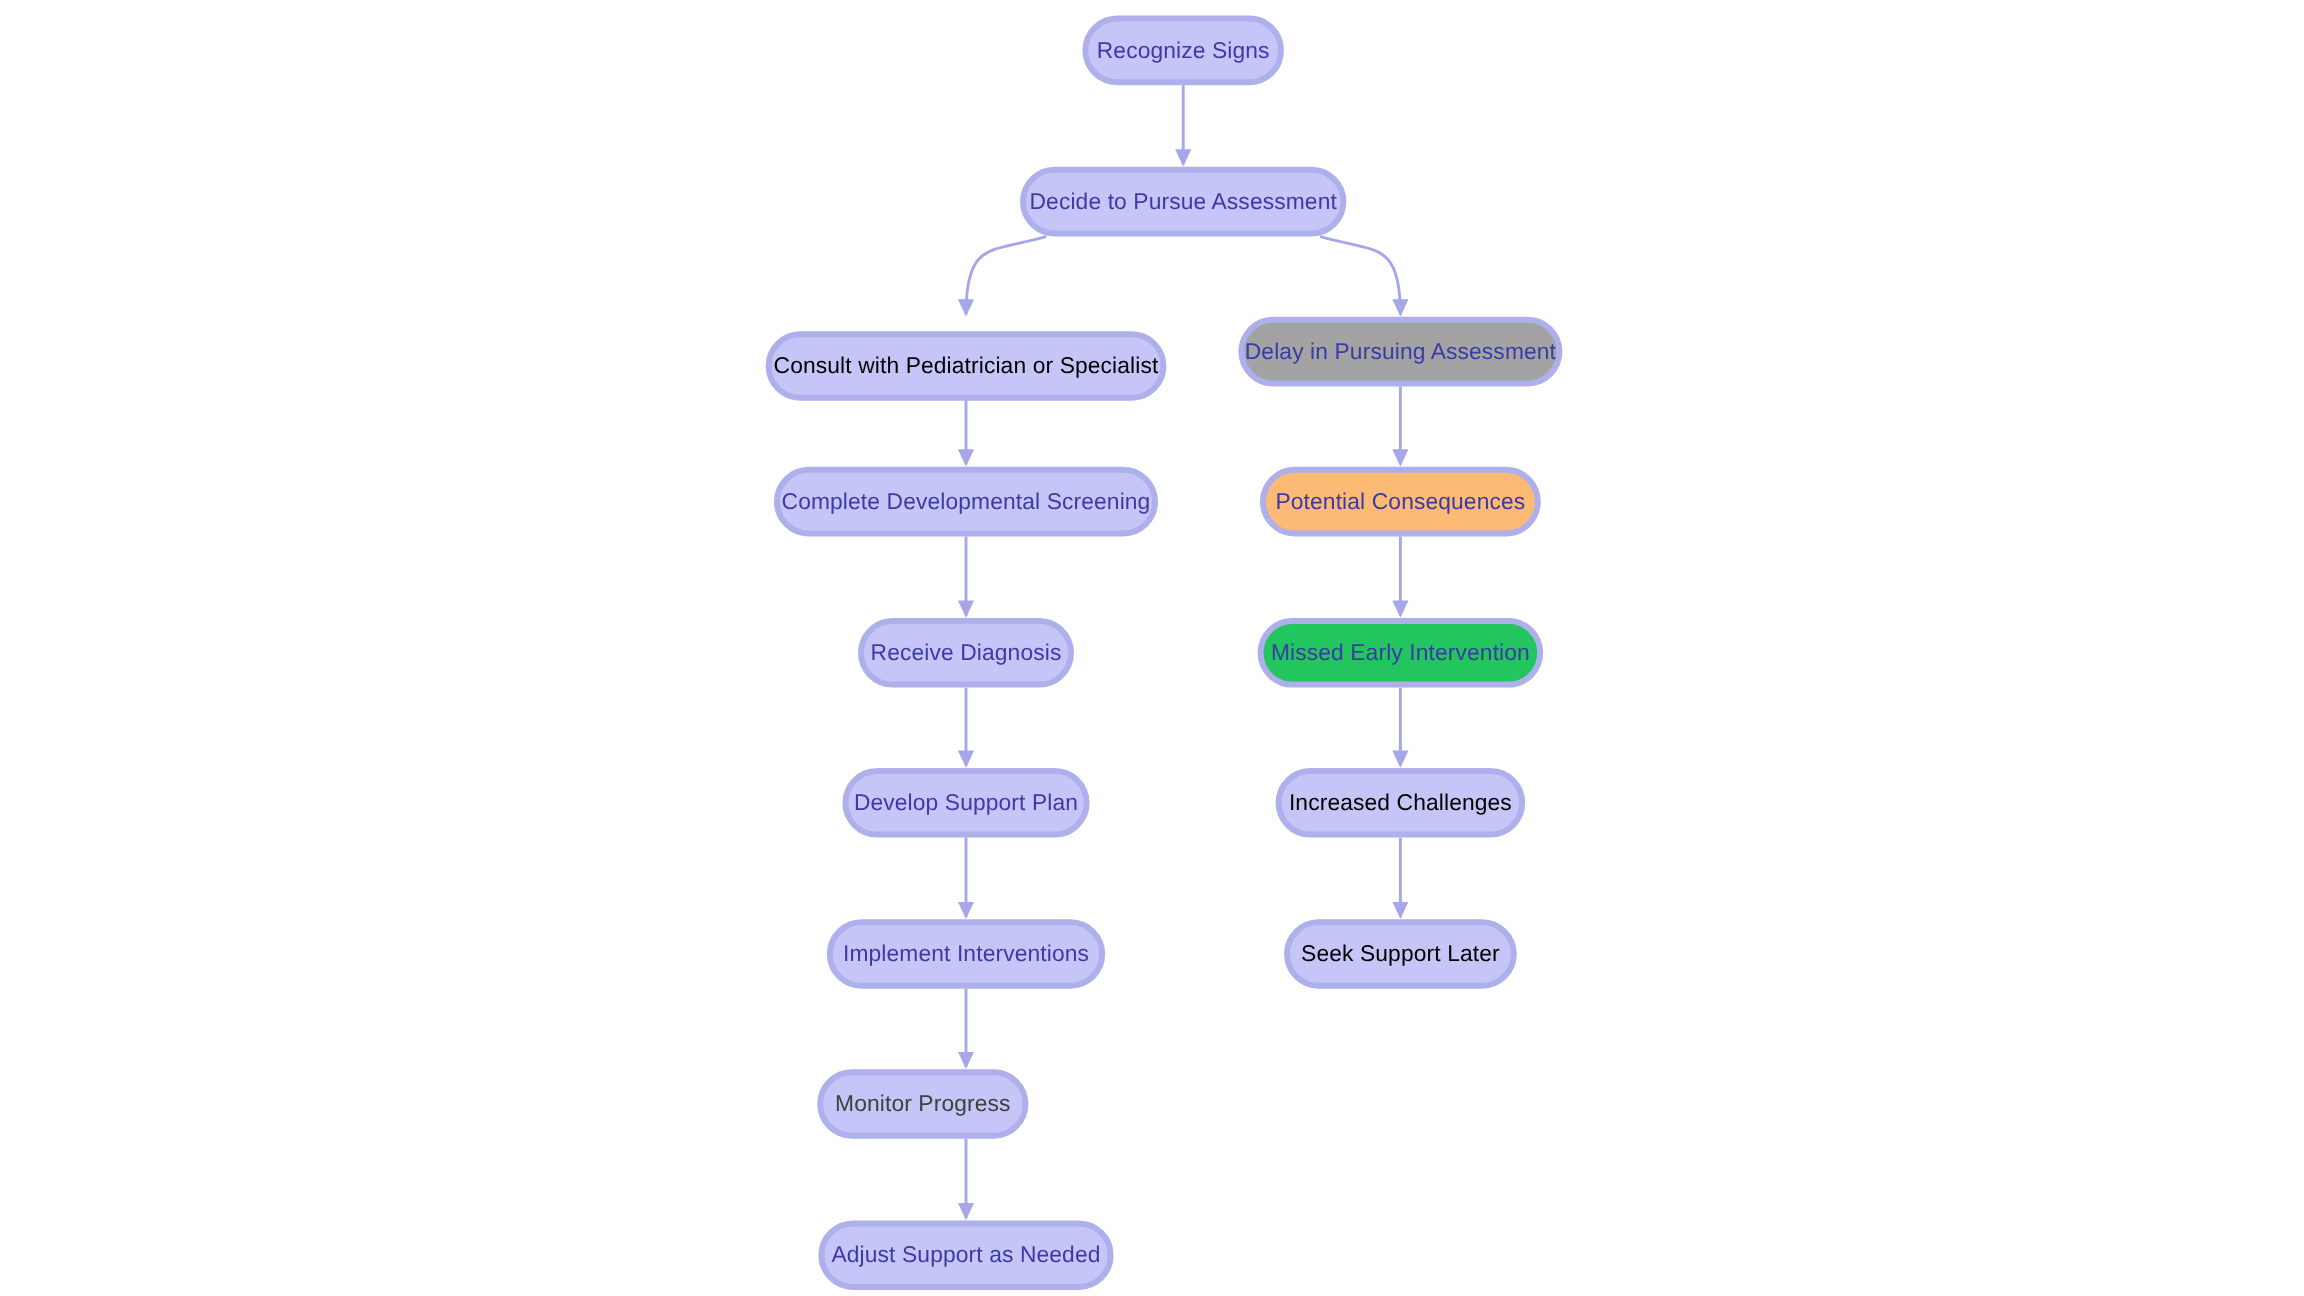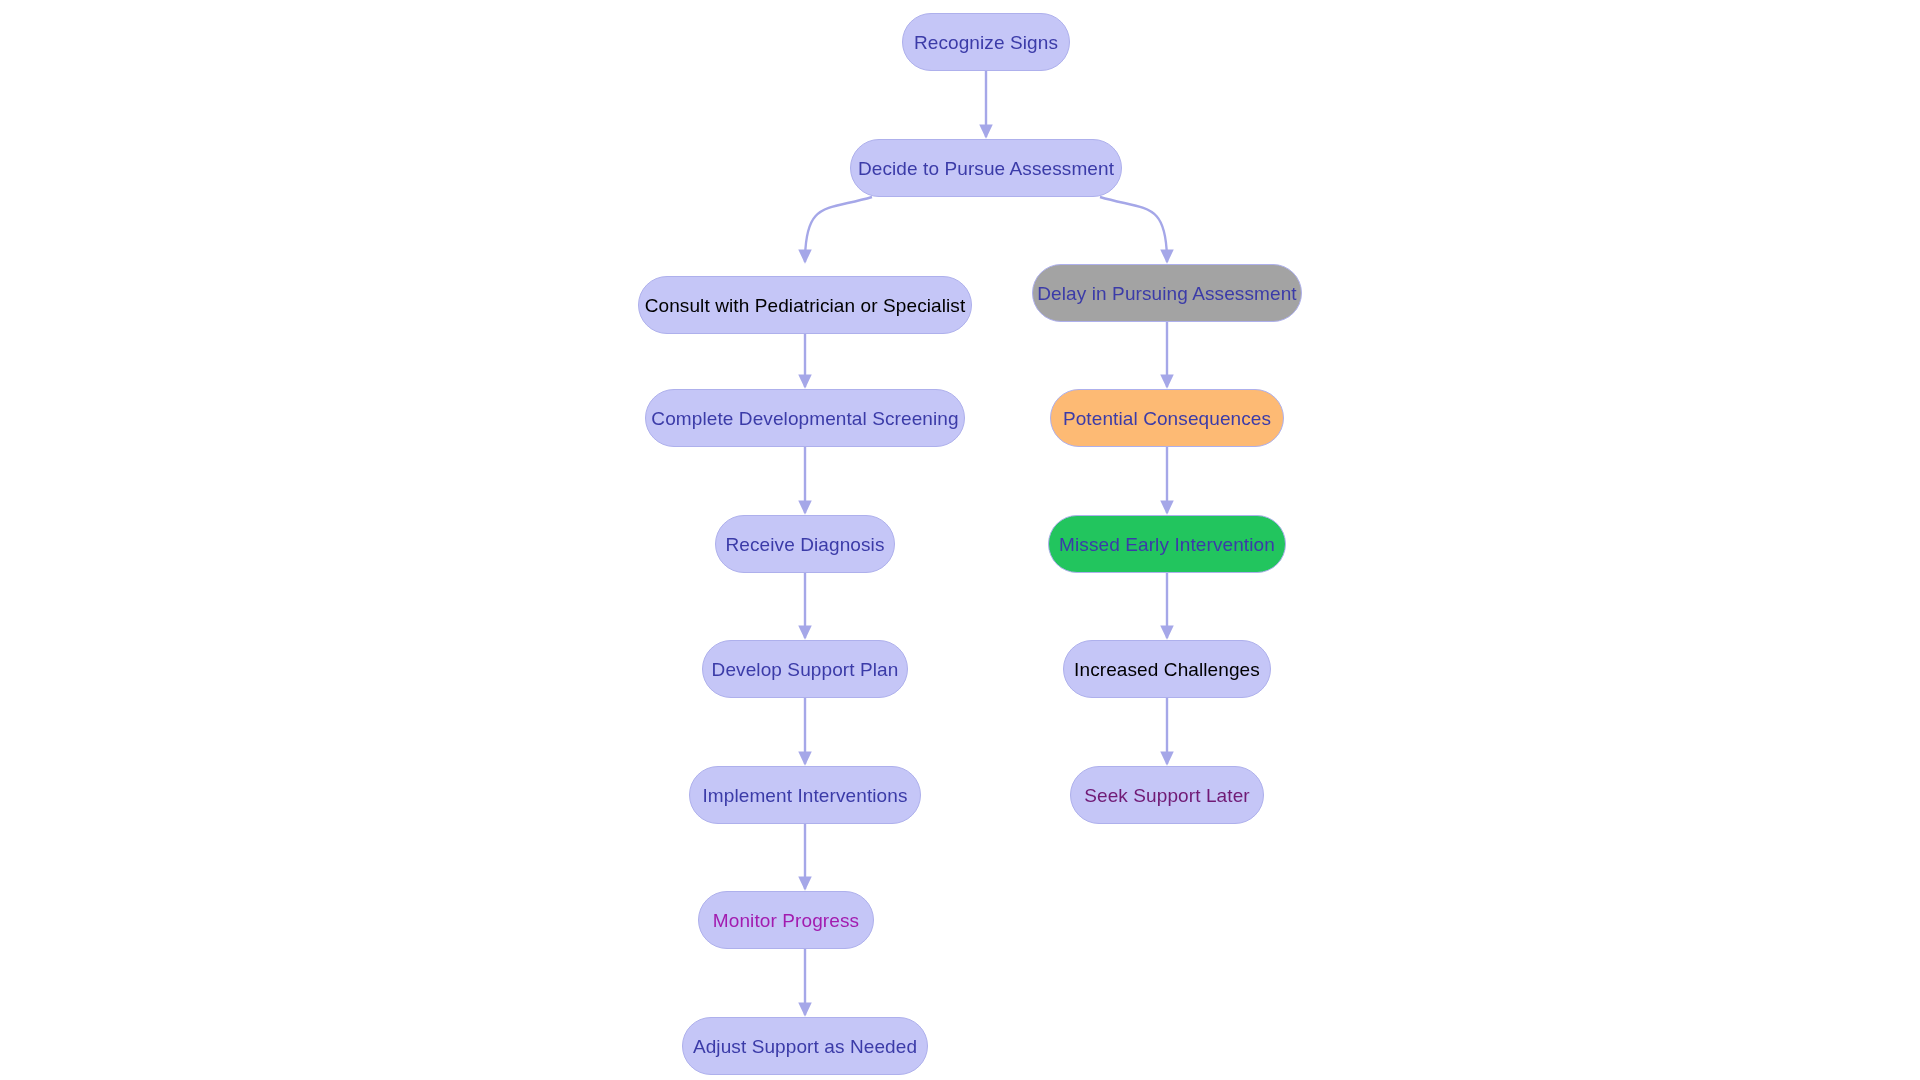--- a/index.html
+++ b/index.html
@@ -28,21 +28,21 @@
     height: 1080px;
     pointer-events: none;
   }
   .node {
     position: absolute;
     box-sizing: border-box;
     display: flex;
     align-items: center;
     justify-content: center;
     background: #c5c6f7;
-    border: 1px solid #737373;
+    border: 5px solid #737373;
     border-radius: 999px;
     color: #3b3ba8;
     font-family: "Liberation Sans", sans-serif;
     font-size: 19px;
     font-weight: 400;
     letter-spacing: 0.1px;
     white-space: nowrap;
     transform: translate(-50%, -50%);
     cursor: default;
   }
@@ -90,34 +90,34 @@
     </div>
     <div class="node" style="left: 805px; top: 544px; width: 180px; height: 58px; background: rgb(197, 198, 247); border-color: rgb(174, 176, 236); color: rgb(59, 59, 168);">
       <span class="node-label">Receive Diagnosis</span>
     </div>
     <div class="node" style="left: 805px; top: 669px; width: 206px; height: 58px; background: rgb(197, 198, 247); border-color: rgb(174, 176, 236); color: rgb(59, 59, 168);">
       <span class="node-label">Develop Support Plan</span>
     </div>
     <div class="node" style="left: 805px; top: 795px; width: 232px; height: 58px; background: rgb(197, 198, 247); border-color: rgb(174, 176, 236); color: rgb(59, 59, 168);">
       <span class="node-label">Implement Interventions</span>
     </div>
-    <div class="node" style="left: 786px; top: 920px; width: 176px; height: 58px; background: rgb(197, 198, 247); border-color: rgb(174, 176, 236); color: #a21caf;">
+    <div class="node" style="left: 769px; top: 920px; width: 176px; height: 58px; background: rgb(197, 198, 247); border-color: rgb(174, 176, 236); color: #404040;">
       <span class="node-label">Monitor Progress</span>
     </div>
     <div class="node" style="left: 805px; top: 1046px; width: 246px; height: 58px; background: rgb(197, 198, 247); border-color: rgb(174, 176, 236); color: rgb(59, 59, 168); align-items: center;">
       <span class="node-label">Adjust Support as Needed</span>
     </div>
     <div class="node" style="left: 1167px; top: 293px; width: 270px; height: 58px; background: #a3a3a3; border-color: rgb(174, 176, 236); color: rgb(59, 59, 168);">
       <span class="node-label">Delay in Pursuing Assessment</span>
     </div>
     <div class="node" style="left: 1167px; top: 418px; width: 234px; height: 58px; background: #fdba74; border-color: rgb(174, 176, 236); color: rgb(59, 59, 168);">
       <span class="node-label">Potential Consequences</span>
     </div>
     <div class="node" style="left: 1167px; top: 544px; width: 238px; height: 58px; background: #22c55e; border-color: rgb(174, 176, 236); color: rgb(59, 59, 168);">
       <span class="node-label">Missed Early Intervention</span>
     </div>
     <div class="node" style="left: 1167px; top: 669px; width: 208px; height: 58px; background: rgb(197, 198, 247); border-color: rgb(174, 176, 236); color: #000000;">
       <span class="node-label">Increased Challenges</span>
     </div>
-    <div class="node" style="left: 1167px; top: 795px; width: 194px; height: 58px; background: rgb(197, 198, 247); border-color: rgb(174, 176, 236); color: #701a75;">
+    <div class="node" style="left: 1167px; top: 795px; width: 194px; height: 58px; background: rgb(197, 198, 247); border-color: rgb(174, 176, 236); color: #000000;">
       <span class="node-label">Seek Support Later</span>
     </div>
   </div>
 
 </body></html>

